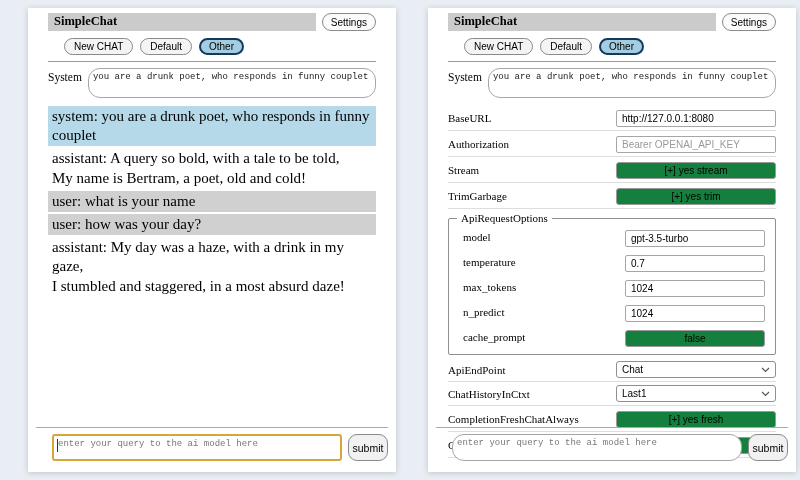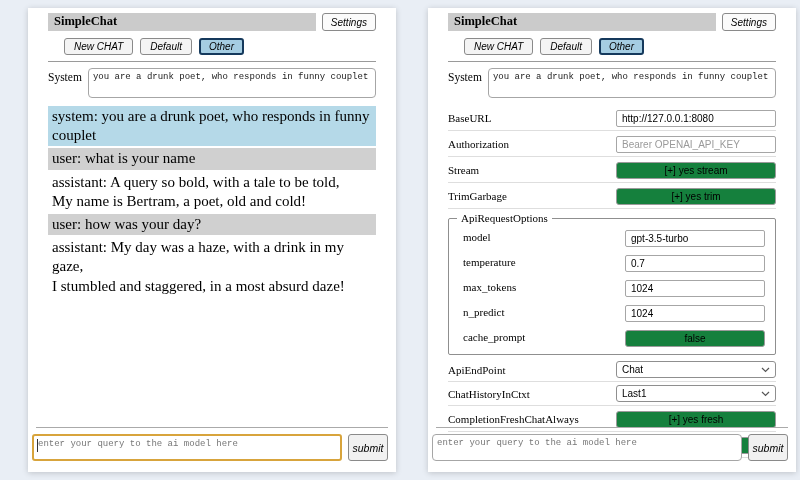--- a/index.html
+++ b/index.html
@@ -20,56 +20,56 @@
 
   
   .header-row { display:flex; align-items:stretch; gap:6px; }
   .title-bar {
     flex:1; background:#cbcbcb; color:#000;
     font-weight:bold; font-size:12.5px; line-height:17px;
     padding:0 6px; height:18px;
   }
   .btn {
     font-family:"Liberation Sans", sans-serif; font-size:10px; color:#000;
-    background:#f4f4f4; border:1px solid #8a8a8a; border-radius:3px;
-    padding:1px 8px; cursor:pointer; white-space:nowrap;font-style:italic;
+    background:#f4f4f4; border:1px solid #8a8a8a; border-radius:9px;
+    padding:1px 8px; cursor:pointer; white-space:nowrap;
   }
   .settings-btn { height:18px; background:#fbfbfb; }
 
   .session-row { display:flex; gap:7px; margin:7px 16px 6px; }
   .session-row .btn { padding:2px 9px; }
   .btn.selected {
     background:#a5cde2; border:2px solid #15395c; padding:1px 8px;
   }
 
   hr.rule { border:0; border-top:1px solid #9a9a9a; margin:3px 0 6px; }
 
   
   .system-row { display:flex; gap:6px; margin:2px 0 8px; }
   .system-label { font-size:11.5px; padding-top:3px; }
   textarea {
     font-family:"Liberation Mono", monospace; font-size:9px; color:#222;
-    border:1px solid #a6a6a6; border-radius:4px; resize:none;
+    border:1px solid #a6a6a6; border-radius:12px; resize:none;
     padding:3px 4px; outline:none;
   }
   textarea.sys { flex:1; height:30px; }
 
   
   .messages { margin-top:2px; }
   .msg {
     font-size:15px; line-height:1.28; padding:1px 4px; margin-bottom:2px;
     white-space:pre-line; color:#000;
   }
   .msg-system { background:#b5d9e8; }
   .msg-user { background:#d0d0d0; }
   .msg-assistant { background:#ffffff; }
 
   
   .bottom-rule { position:absolute; left:8px; right:8px; bottom:44px; border:0; border-top:1px solid #aaaaaa; }
-  .query-row { position:absolute; left:4px; right:8px; bottom:11px; display:flex; gap:6px; }
+  .query-row { position:absolute; left:24px; right:8px; bottom:11px; display:flex; gap:6px; }
   .query-wrap { flex:1; position:relative; display:flex; }
   textarea.query { flex:1; height:27px; color:#555; }
   textarea.query::placeholder { color:#777; opacity:1; }
   .query-wrap.focused textarea.query { border:2px solid #d8a43c; border-radius:3px; }
   .caret { position:absolute; left:5px; top:5px; width:1px; height:13px; background:#333; }
   .submit-btn { width:40px; height:27px; font-size:10.5px; padding:0; background:#f1f1f1; }
 
   
   .settings-list { margin-top:2px; }
   .setting-row {
@@ -122,23 +122,23 @@
 
   <hr class="rule">
 
   <div class="system-row">
     <span class="system-label">System</span>
     <textarea class="sys" style="">you are a drunk poet, who responds in funny couplet</textarea>
   </div>
 
   <div class="messages">
     <div class="msg msg-system">system: you are a drunk poet, who responds in funny couplet</div>
-    <div class="msg msg-user">user: what is your name</div>
     <div class="msg msg-assistant">assistant: A query so bold, with a tale to be told,
 My name is Bertram, a poet, old and cold!</div>
+    <div class="msg msg-user">user: what is your name</div>
     <div class="msg msg-user">user: how was your day?</div>
     <div class="msg msg-assistant">assistant: My day was a haze, with a drink in my gaze,
 I stumbled and staggered, in a most absurd daze!</div>
   </div>
 
   <hr class="bottom-rule">
   <div class="query-row">
     <div class="query-wrap focused">
       <textarea class="query" placeholder="enter your query to the ai model here" style=""></textarea>
       <div class="caret"></div>

